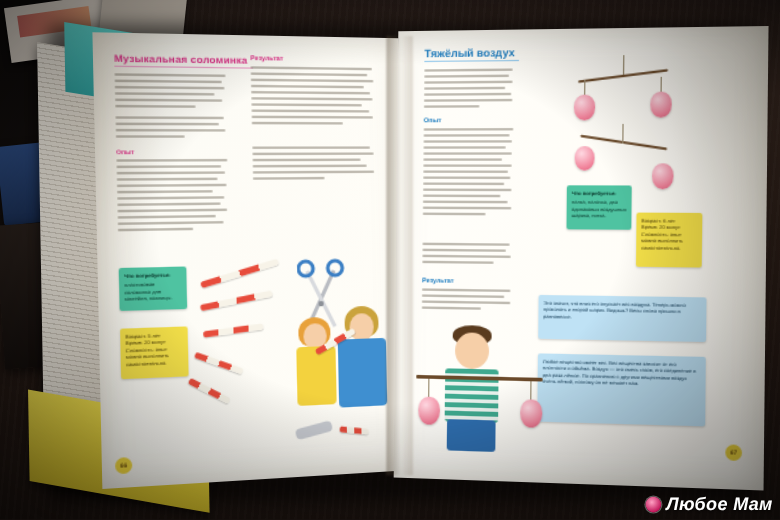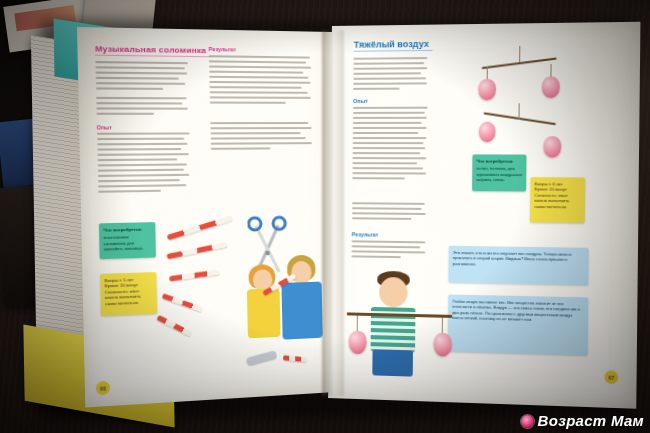--- a/index.html
+++ b/index.html
@@ -416,15 +416,15 @@
         <div class="pgnum" style="left:268px;top:336px;">67</div>
       </div>
     </div>
 
     <div class="gutter"></div>
   </div>
 
   <div class="vignette"></div>
 
   <div class="wm">
-    <span class="rose"></span><span>Возраст Мам</span>
+    <span class="rose"></span><span>Любое Мам</span>
   </div>
 </div>
 
 </body></html>

